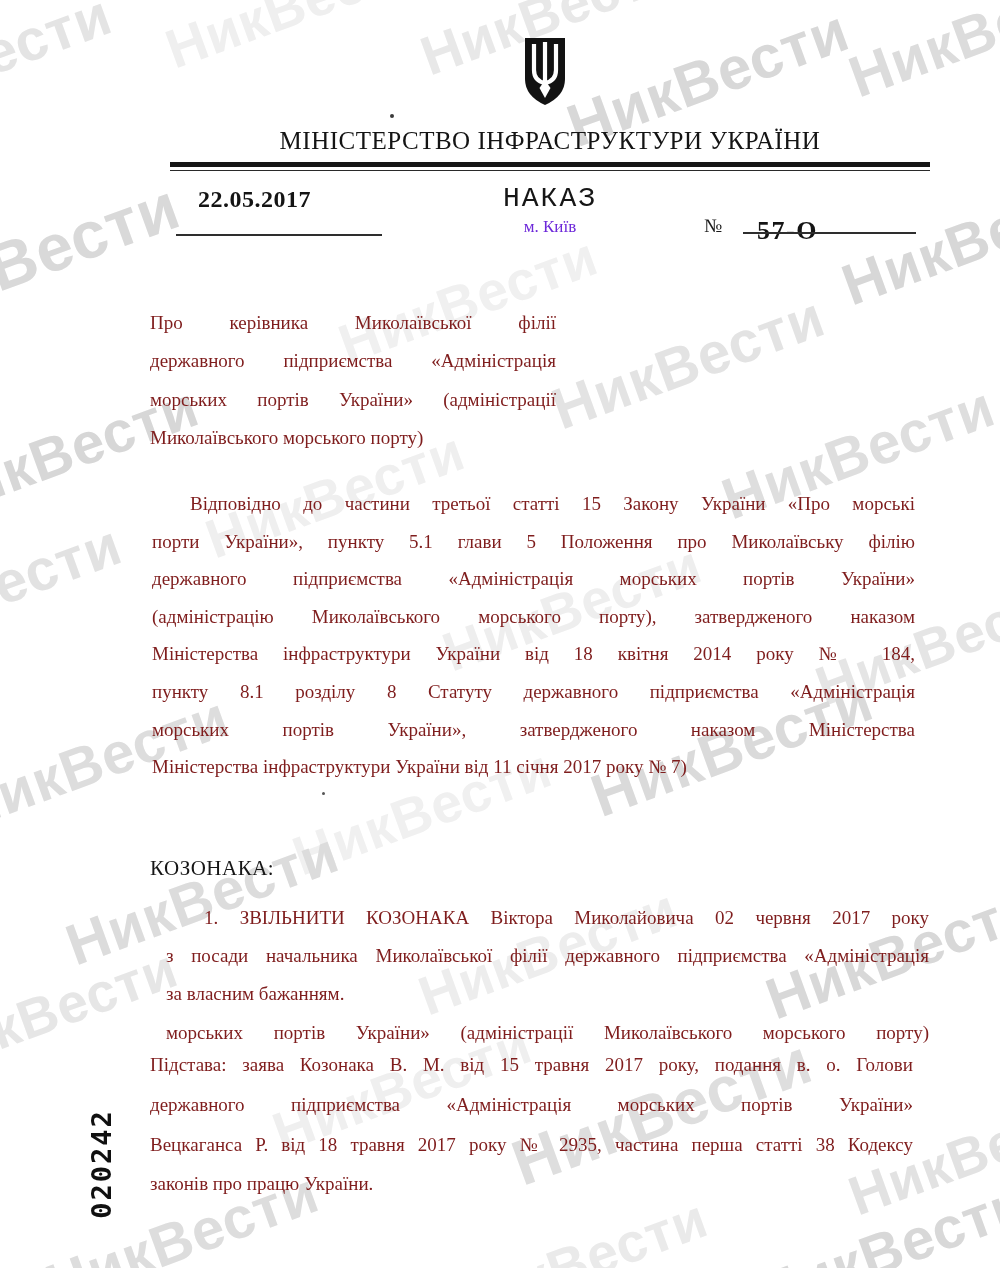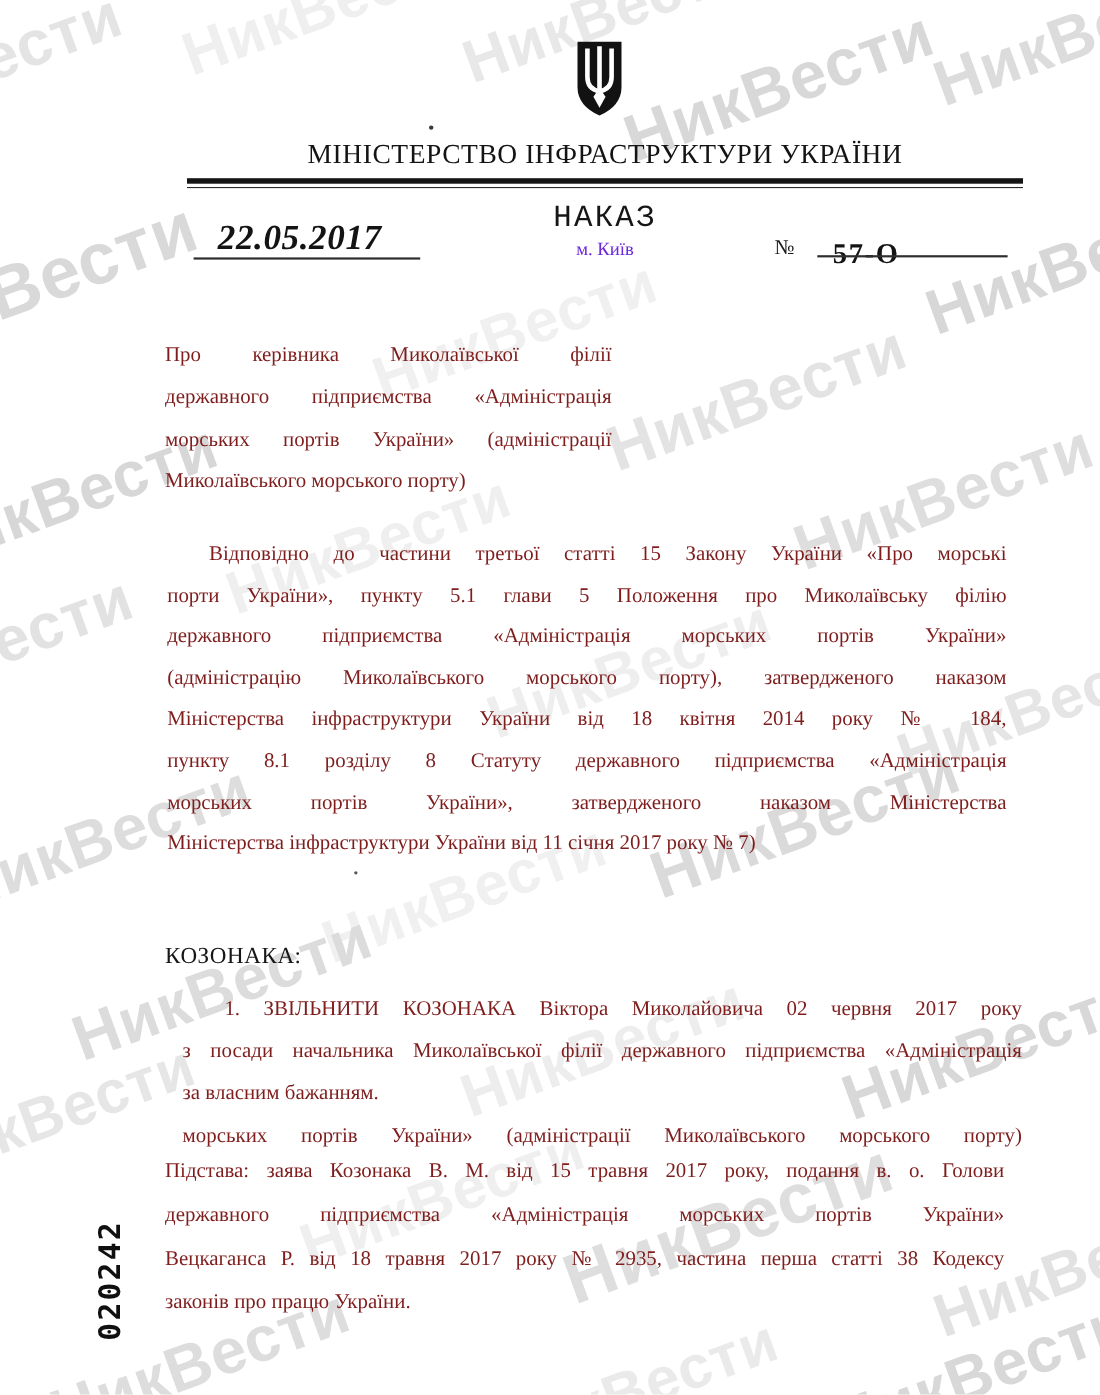--- a/index.html
+++ b/index.html
@@ -20,21 +20,21 @@
   }
   
   .doc { position:absolute; inset:0; z-index:1; }
   .emblem { position:absolute; left:522px; top:37px; width:46px; height:70px; }
   .ministry {
     position:absolute; left:170px; top:127px; width:760px;
     text-align:center; font-size:25px; letter-spacing:0.5px; color:#141414;
   }
   .rule-thick { position:absolute; left:170px; top:162px; width:760px; height:5px; background:#151515; }
   .rule-thin  { position:absolute; left:170px; top:170px; width:760px; height:1px; background:#2a2a2a; }
-  .order-date { position:absolute; left:198px; top:197px; font-size:32px; font-weight:bold; color:#141414; letter-spacing:0.5px;font-style:italic; }
+  .order-date { position:absolute; left:198px; top:186px; font-size:24px; font-weight:bold; color:#141414; letter-spacing:0.5px; }
   .order-title { position:absolute; left:170px; top:183px; width:760px; text-align:center; font-size:28px; letter-spacing:2px; color:#161616;font-family:Liberation Mono, monospace; }
   .order-city  { position:absolute; left:170px; top:217px; width:760px; text-align:center; font-size:17px; color:#6d28d9; }
   .num-sign    { position:absolute; left:704px; top:215px; font-size:19px; color:#1b1b1b; }
   .order-number{ position:absolute; left:757px; top:184px; font-size:26px; font-weight:bold; letter-spacing:1.5px; color:#141414;margin-top:32px; }
   .uline-left  { position:absolute; left:176px; top:234px; width:206px; height:2px; background:#2e2e2e; }
   .uline-right { position:absolute; left:743px; top:232px; width:173px; height:2px; background:#2e2e2e; }
   
   .block { position:absolute; font-size:19px; color:#7f1d1d; }
   .jline { height:var(--lh,38px); text-align:justify; text-align-last:justify; }
   .jline.last { text-align-last:left; }

